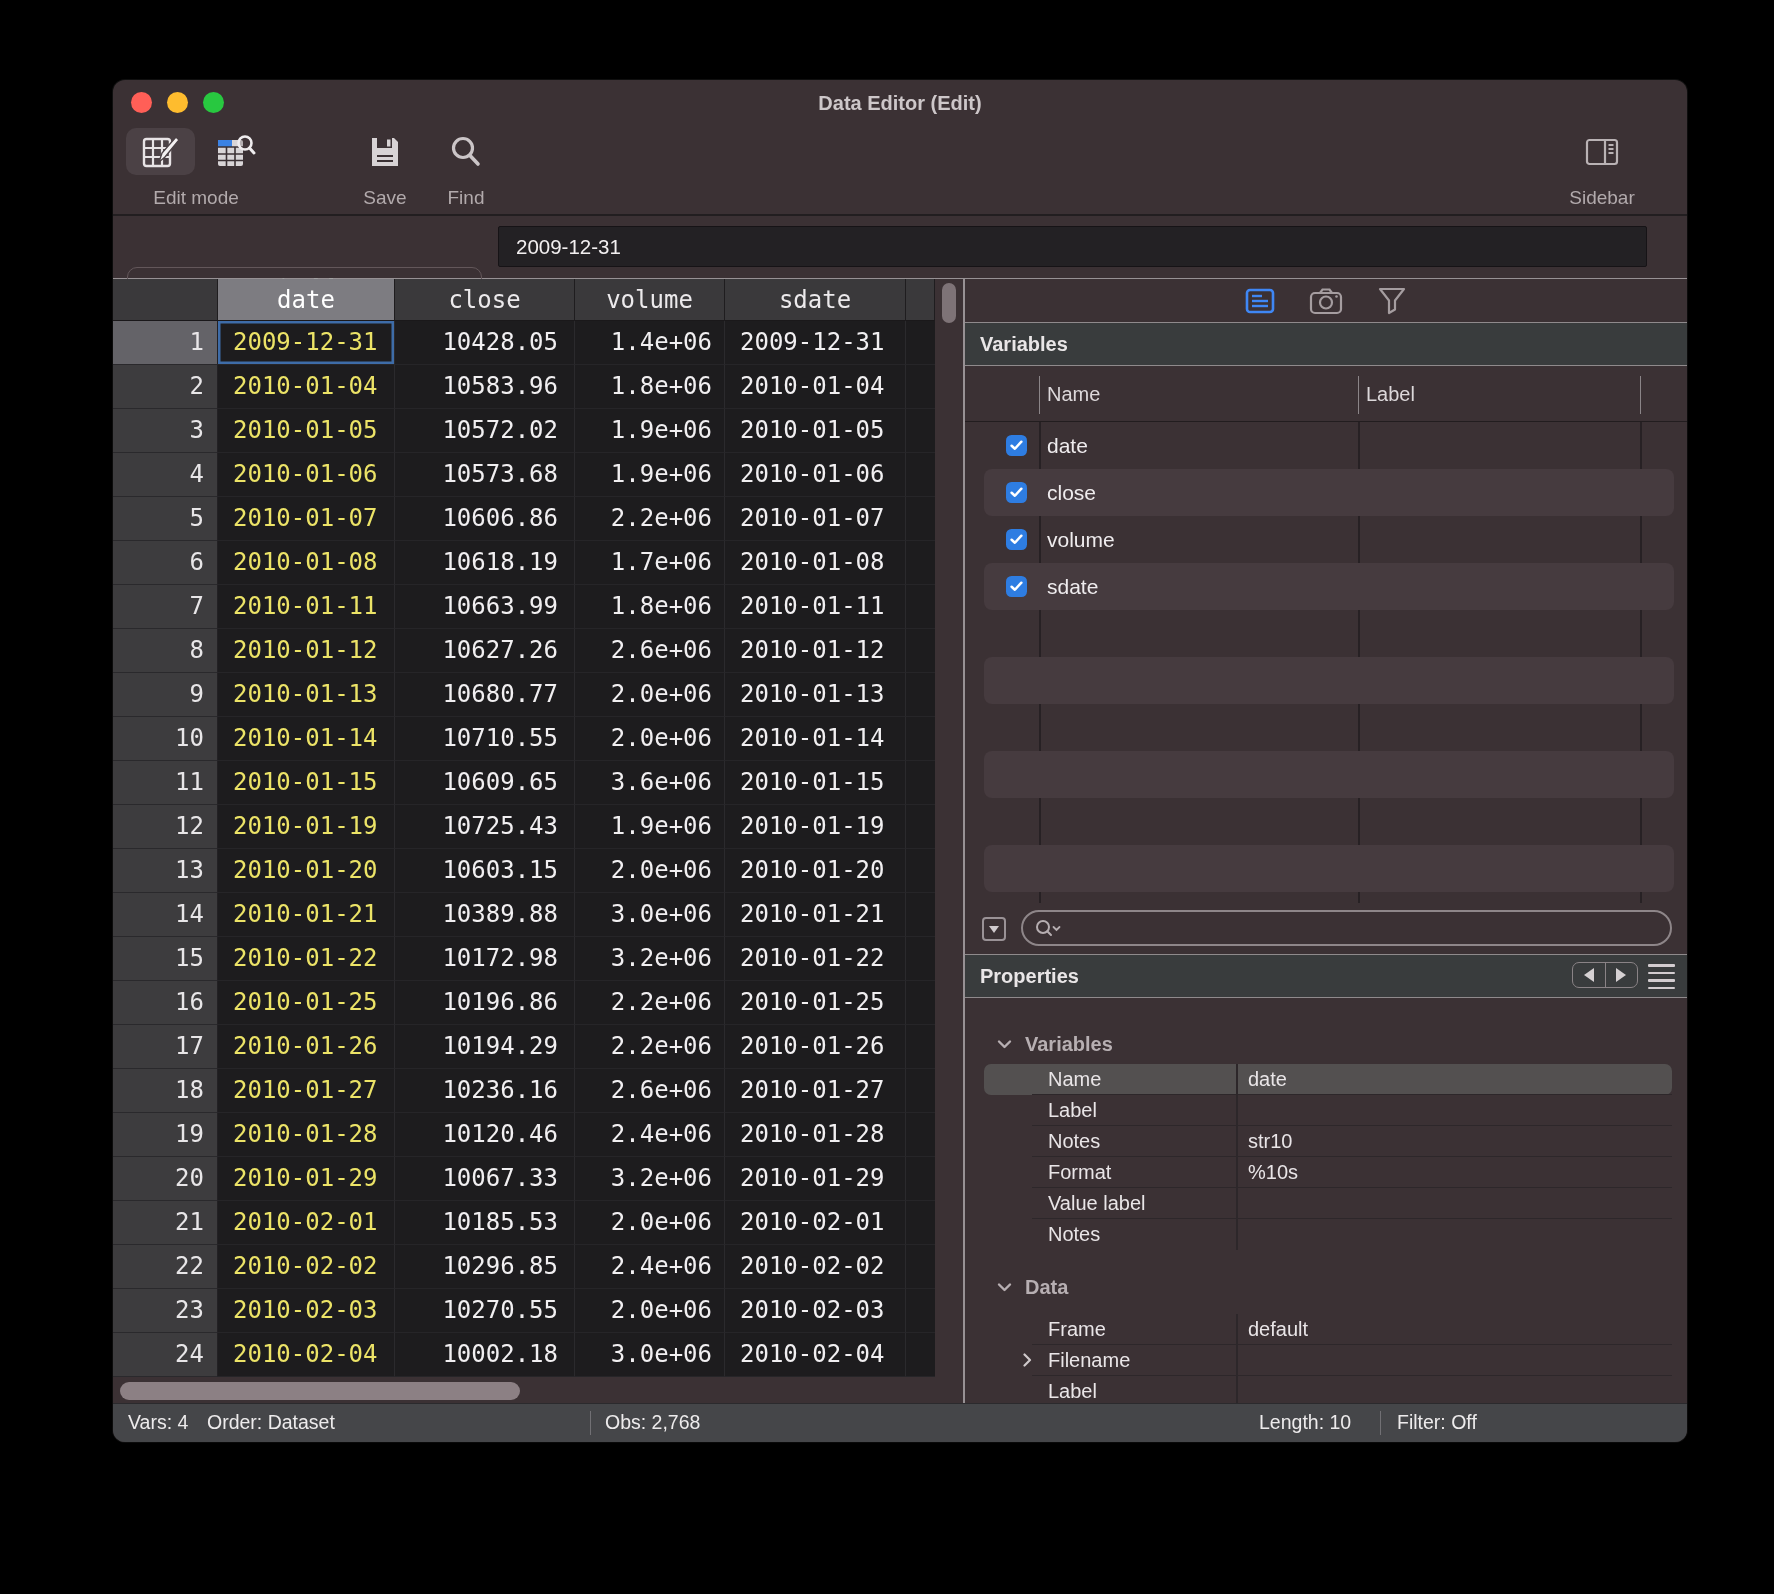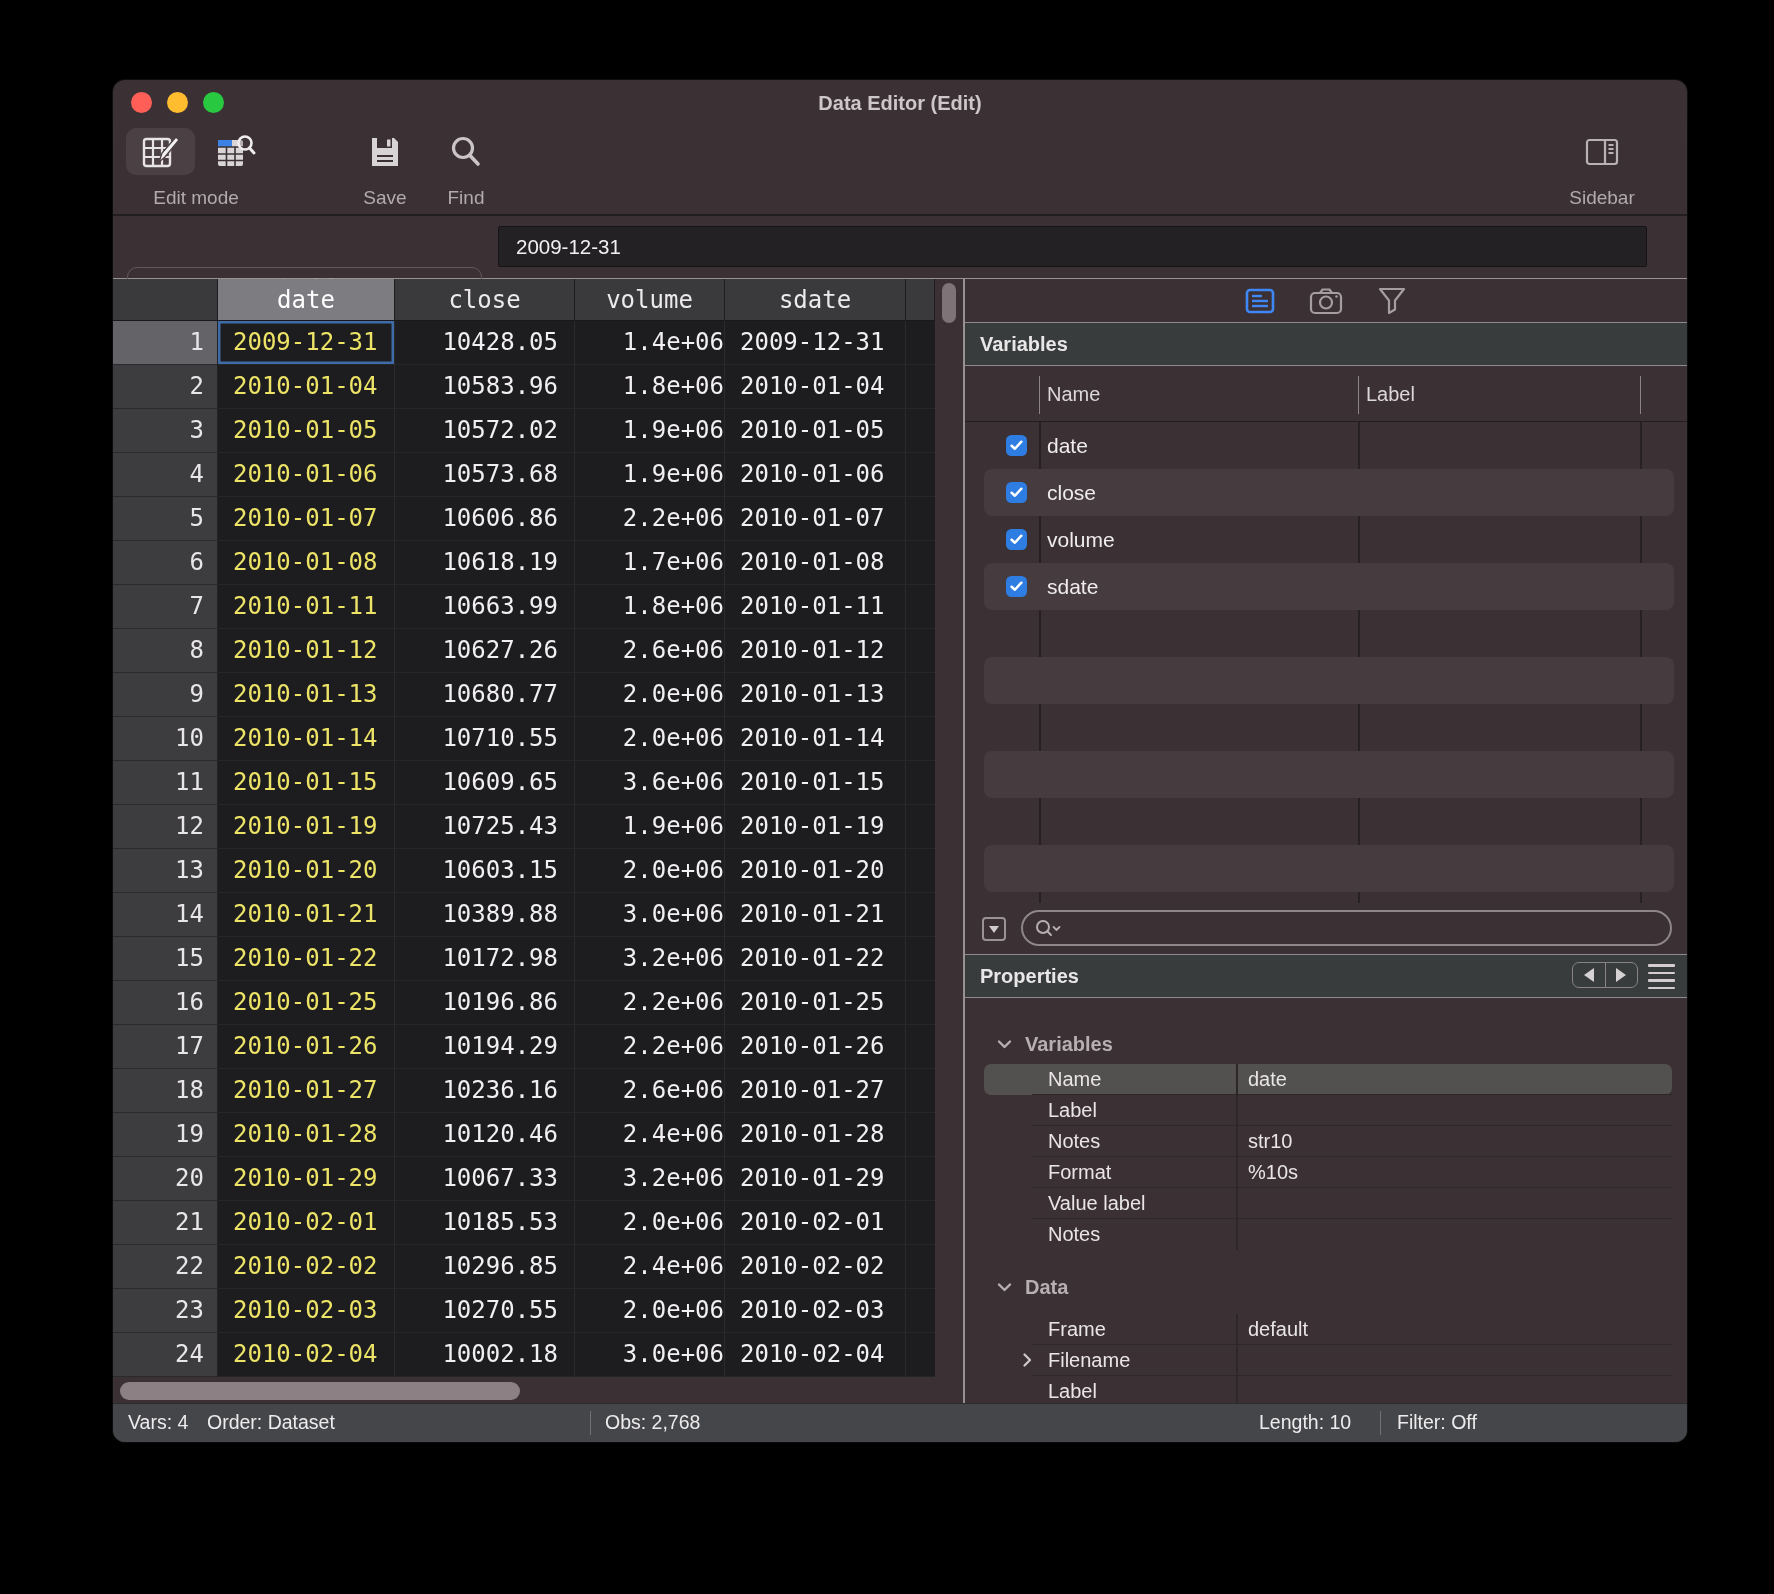--- a/index.html
+++ b/index.html
@@ -55,21 +55,21 @@
   .tbody{height:1056px;overflow:hidden;flex:none;}
   .trow{height:44px;display:flex;}
   .cell{height:44px;box-sizing:border-box;flex:none;font-family:"DejaVu Sans Mono",monospace;
         font-size:24px;line-height:43px;white-space:nowrap;overflow:hidden;}
   .rownum{width:105px;background:#3d3c3e;color:#e8e6e8;text-align:right;padding-right:13px;
           border-right:1px solid #232124;border-bottom:1px solid #2a292c;}
   .rownum.sel{background:#646368;}
   .dcell{background:#1d1c1e;color:#f1eff1;border-right:1px solid #2b2a2d;border-bottom:1px solid #262528;}
   .c-date{width:177px;color:#ece367;padding-left:15px;}
   .c-close{width:180px;text-align:right;padding-right:16px;}
-  .c-vol{width:150px;text-align:right;padding-right:0;}
+  .c-vol{width:150px;text-align:right;padding-right:12px;}
   .c-sdate{width:181px;padding-left:15px;}
   .c-extra{width:29px;border-right:none;}
   .selcell{box-shadow:inset 0 0 0 2.5px #3e6ca8;}
   .vscroll{position:absolute;top:0;right:0;width:28px;height:calc(100% - 24px);}
   .vthumb{position:absolute;top:4px;left:7px;width:14px;height:40px;border-radius:7px;background:#7e7377;}
   .hscroll{margin-top:auto;height:24px;position:relative;flex:none;}
   .hthumb{position:absolute;left:7px;top:3px;width:400px;height:18px;border-radius:9px;background:#8c8084;}
 
   
   .vdivider{width:2px;flex:none;background:#979194;}

